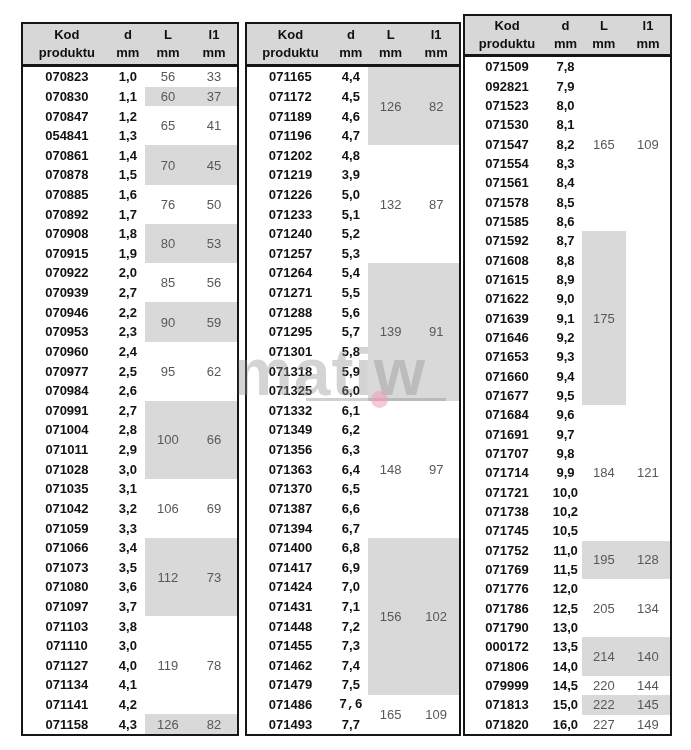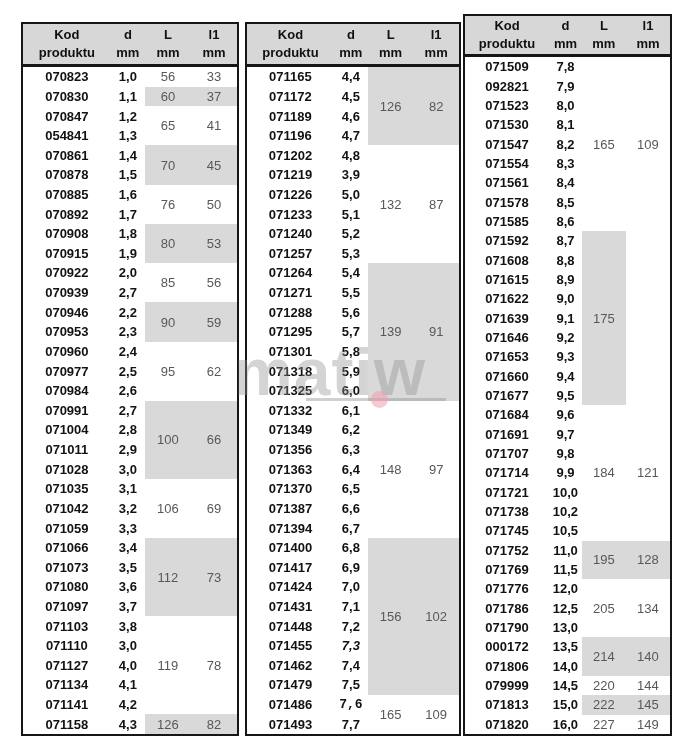--- a/index.html
+++ b/index.html
@@ -257,21 +257,21 @@
       <div class="cell d-cell" style="grid-area: 25 / 2;">6,8</div>
       <div class="cell code-cell" style="grid-area: 26 / 1;">071417</div>
       <div class="cell d-cell" style="grid-area: 26 / 2;">6,9</div>
       <div class="cell code-cell" style="grid-area: 27 / 1;">071424</div>
       <div class="cell d-cell" style="grid-area: 27 / 2;">7,0</div>
       <div class="cell code-cell" style="grid-area: 28 / 1;">071431</div>
       <div class="cell d-cell" style="grid-area: 28 / 2;">7,1</div>
       <div class="cell code-cell" style="grid-area: 29 / 1;">071448</div>
       <div class="cell d-cell" style="grid-area: 29 / 2;">7,2</div>
       <div class="cell code-cell" style="grid-area: 30 / 1;">071455</div>
-      <div class="cell d-cell" style="grid-area: 30 / 2; font-style: italic;">7,3</div>
+      <div class="cell d-cell" style="grid-area: 30 / 2;">7,3</div>
       <div class="cell code-cell" style="grid-area: 31 / 1;">071462</div>
       <div class="cell d-cell" style="grid-area: 31 / 2;">7,4</div>
       <div class="cell code-cell" style="grid-area: 32 / 1;">071479</div>
       <div class="cell d-cell" style="grid-area: 32 / 2;">7,5</div>
       <div class="cell val-cell shaded" style="grid-area: 25 / 3 / span 8;">156</div>
       <div class="cell val-cell shaded" style="grid-area: 25 / 4 / span 8;">102</div>
       <div class="cell code-cell" style="grid-area: 33 / 1;">071486</div>
       <div class="cell d-cell" style="grid-area: 33 / 2; font-family: Liberation Mono, monospace;">7,6</div>
       <div class="cell code-cell" style="grid-area: 34 / 1;">071493</div>
       <div class="cell d-cell" style="grid-area: 34 / 2;">7,7</div>

